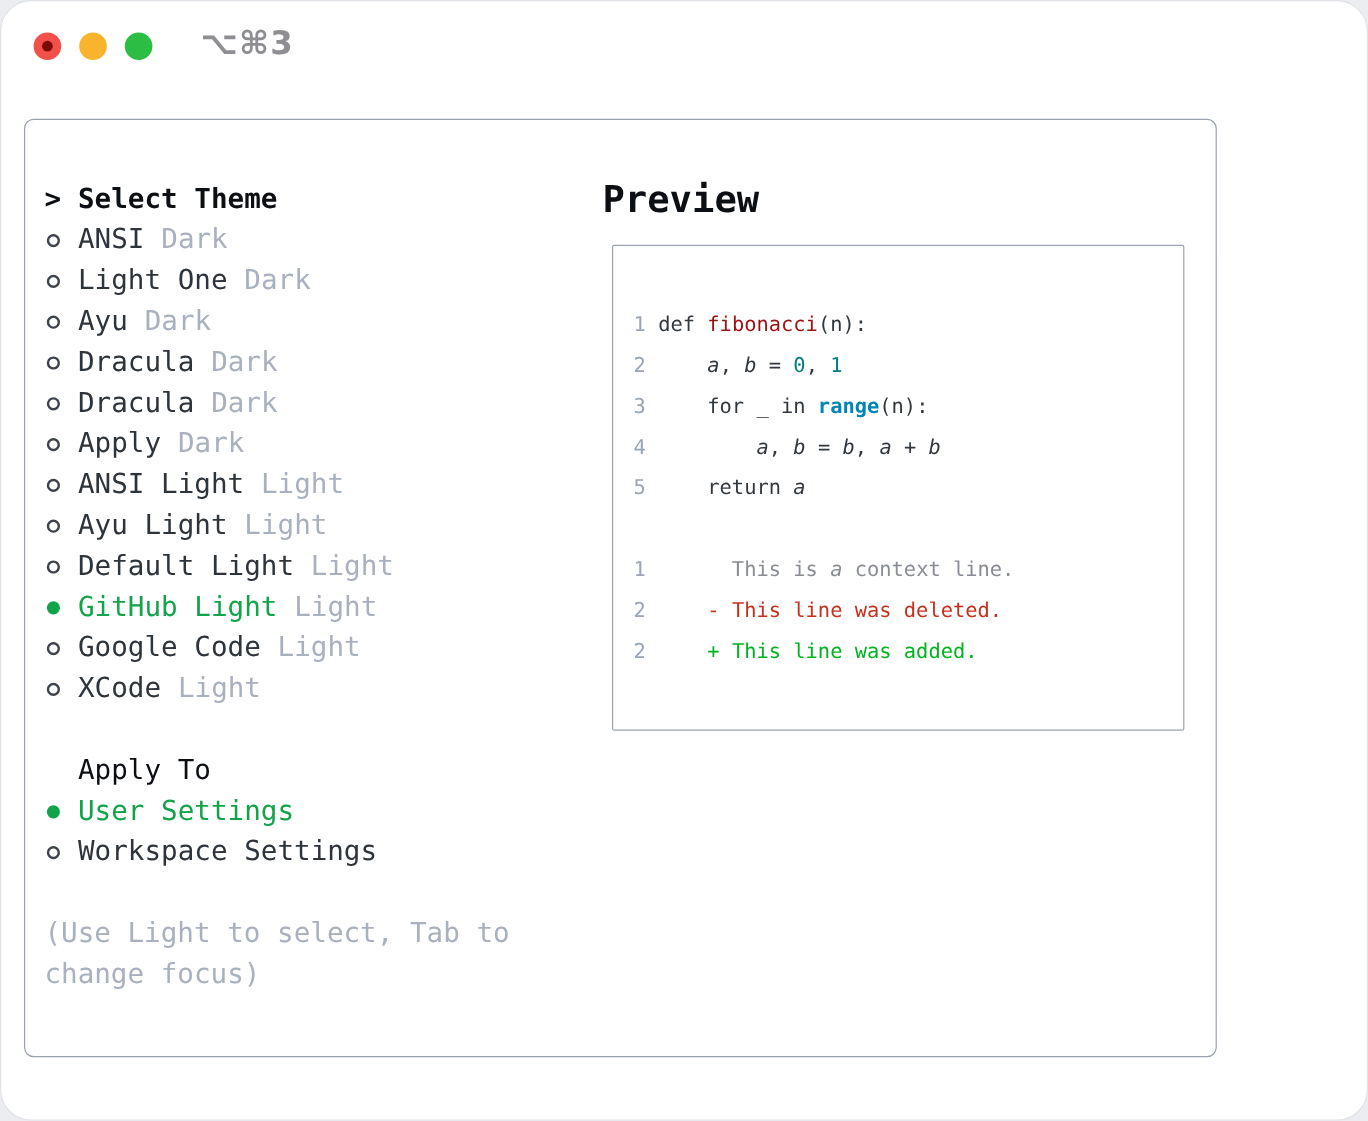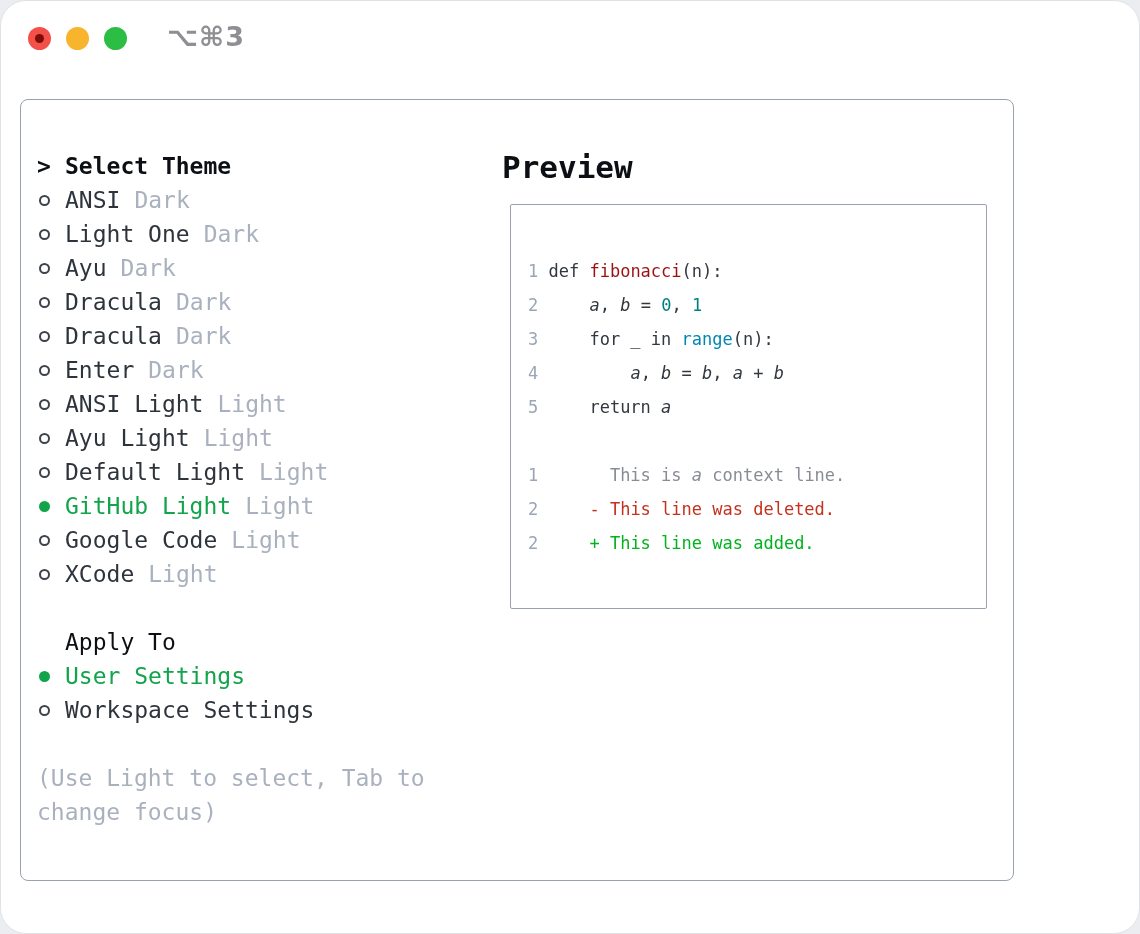--- a/index.html
+++ b/index.html
@@ -41,21 +41,21 @@
   .preview-title { position:absolute; left:481px; top:50px; height:34px; line-height:34px;
     font-size:31px; font-weight:700; color:var(--black); }
   .preview-box { position:absolute; left:489px; top:104px; width:477px; height:405px;
     border:1.5px solid var(--border_gray); border-radius:2px; overflow:hidden; }
   .code { position:absolute; left:17px; top:49px; font-size:17px; line-height:34px; white-space:pre; }
   .pline { height:34px; white-space:pre; }
   .lnum      { color:var(--line_number_gray); }
   .c-plain   { color:var(--code_plain); }
   .c-title   { color:var(--func_red); }
   .c-lit     { color:var(--literal_teal); }
-  .c-builtin { color:var(--builtin_blue); }
+  .c-builtin { color:var(--builtin_blue);font-weight:bold; }
   .c-var     { color:var(--code_plain); font-style:italic; }
   .c-ctx     { color:var(--context_gray);text-align:right; }
   .c-ctxvar  { color:var(--context_gray); font-style:italic; }
   .c-del     { color:var(--deleted_red); }
   .c-add     { color:var(--added_green); }
 </style>
 </head>
 <body>
 
 <div class="window">
@@ -72,21 +72,21 @@
   </div>
 
   <div class="main-box">
     <div class="menu" id="menu">
         <div class="row"><span class="marker"><span class="gt">&gt;</span></span><span class="hdr">Select Theme</span></div>
         <div class="row"><span class="marker"><span class="circle"></span></span><span class="name">ANSI</span><span class="tag">Dark</span></div>
         <div class="row"><span class="marker"><span class="circle"></span></span><span class="name">Light One</span><span class="tag">Dark</span></div>
         <div class="row"><span class="marker"><span class="circle"></span></span><span class="name">Ayu</span><span class="tag">Dark</span></div>
         <div class="row"><span class="marker"><span class="circle"></span></span><span class="name">Dracula</span><span class="tag">Dark</span></div>
         <div class="row"><span class="marker"><span class="circle"></span></span><span class="name">Dracula</span><span class="tag">Dark</span></div>
-        <div class="row"><span class="marker"><span class="circle"></span></span><span class="name">Enter</span><span class="tag">Dark</span></div>
+        <div class="row"><span class="marker"><span class="circle"></span></span><span class="name">Apply</span><span class="tag">Dark</span></div>
         <div class="row"><span class="marker"><span class="circle"></span></span><span class="name">ANSI Light</span><span class="tag">Light</span></div>
         <div class="row"><span class="marker"><span class="circle"></span></span><span class="name">Ayu Light</span><span class="tag">Light</span></div>
         <div class="row"><span class="marker"><span class="circle"></span></span><span class="name">Default Light</span><span class="tag">Light</span></div>
         <div class="row"><span class="marker"><span class="circle sel"></span></span><span class="name selected">GitHub Light</span><span class="tag">Light</span></div>
         <div class="row"><span class="marker"><span class="circle"></span></span><span class="name">Google Code</span><span class="tag">Light</span></div>
         <div class="row"><span class="marker"><span class="circle"></span></span><span class="name">XCode</span><span class="tag">Light</span></div>
         <div class="spacer"></div>
         <div class="row"><span class="subhdr">Apply To</span></div>
         <div class="row"><span class="marker"><span class="circle sel"></span></span><span class="name selected">User Settings</span></div>
         <div class="row"><span class="marker"><span class="circle"></span></span><span class="name">Workspace Settings</span></div>

